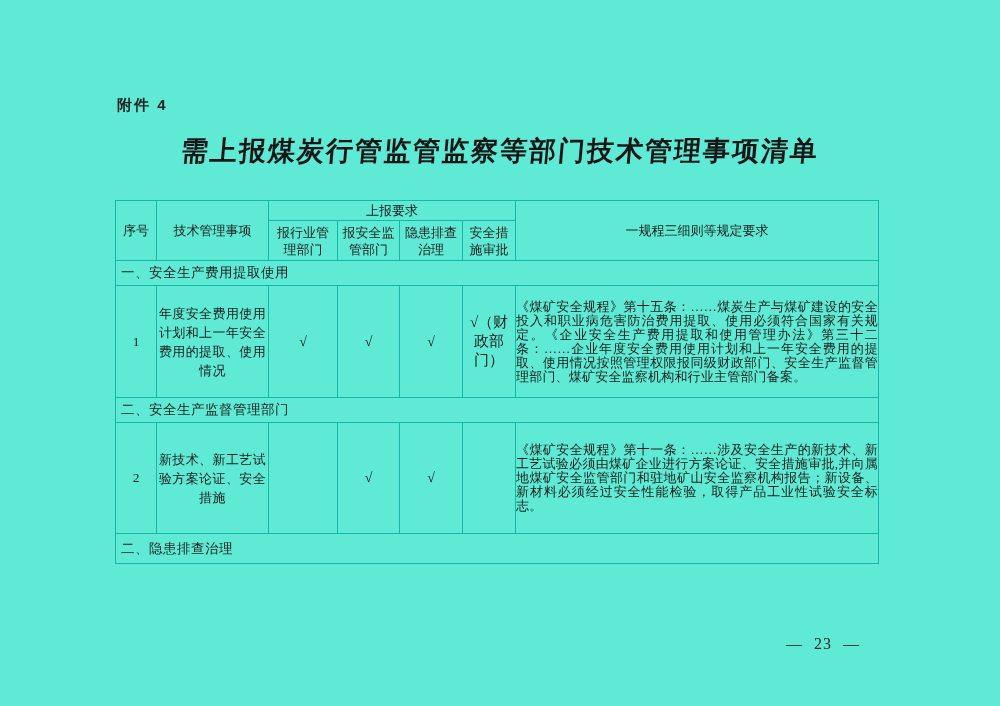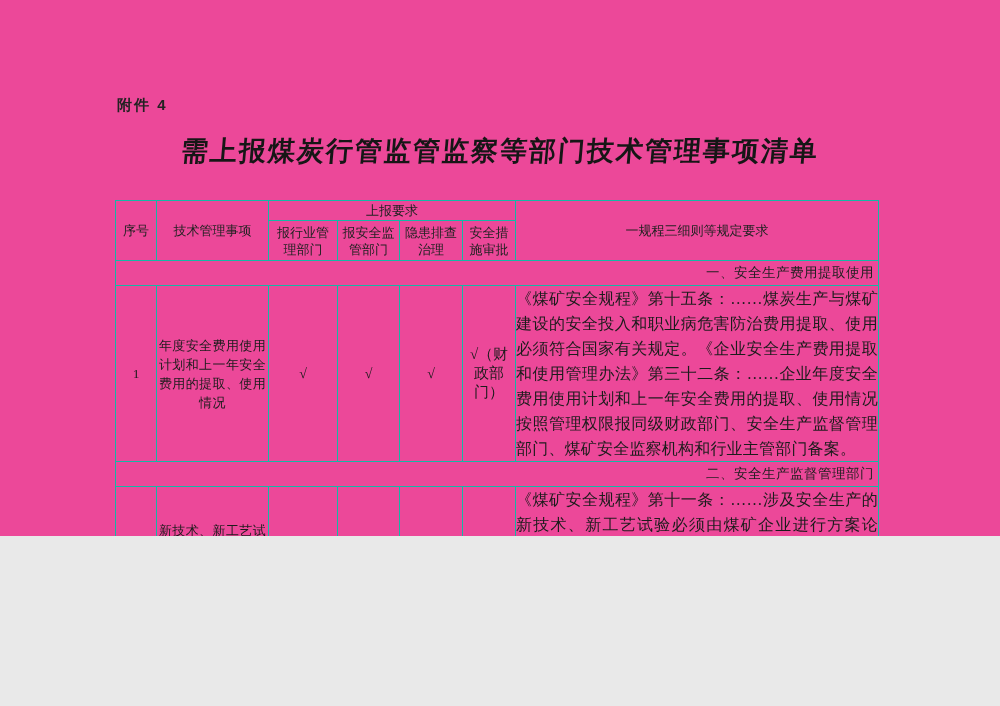--- a/index.html
+++ b/index.html
@@ -3,22 +3,22 @@
 <meta charset="utf-8">
 <style>
   html, body {
     margin: 0;
     padding: 0;
     background: #e9e9e9;
   }
   .page {
     position: relative;
     width: 1000px;
-    height: 536px;
-    background: #ec4899;
+    height: 706px;
+    background: #5eead4;
     overflow: hidden;
     font-family: "Liberation Serif", "DejaVu Serif", serif;
     color: #1c1c1c;
   }
   .attachment-label {
     position: absolute;
     left: 117px;
     top: 96px;
     font-family: "Liberation Sans", "DejaVu Sans", sans-serif;
     font-size: 15px;
@@ -58,21 +58,21 @@
     font-family: "Liberation Sans", "DejaVu Sans", sans-serif;
     font-size: 13px;
     text-align: center;
     color: #222;
     line-height: 17px;
     padding: 1px 2px;
   }
   .section-row td {
     font-family: "Liberation Sans", "DejaVu Sans", sans-serif;
     font-size: 13.5px;
-    text-align: right;
+    text-align: left;
     padding: 2px 4px 2px 5px;
     color: #1f1f1f;
     letter-spacing: 0.5px;
   }
   .seq-cell {
     text-align: center;
     font-size: 13.5px;
   }
   .item-cell {
     text-align: center;
@@ -86,22 +86,22 @@
     font-size: 14px;
   }
   .gov-cell {
     text-align: center;
     font-size: 15px;
     line-height: 19px;
     padding: 2px 2px 2px 3px;
   }
   .reg-cell {
     text-align: justify;
-    font-size: 16px;
-    line-height: 25px;
+    font-size: 13px;
+    line-height: 14px;
     padding: 4px 7px 4px 8px;
     vertical-align: middle;
     letter-spacing: 0.2px;
   }
   .page-number {
     position: absolute;
     left: 786px;
     top: 635px;
     font-size: 16px;
     letter-spacing: 1px;

